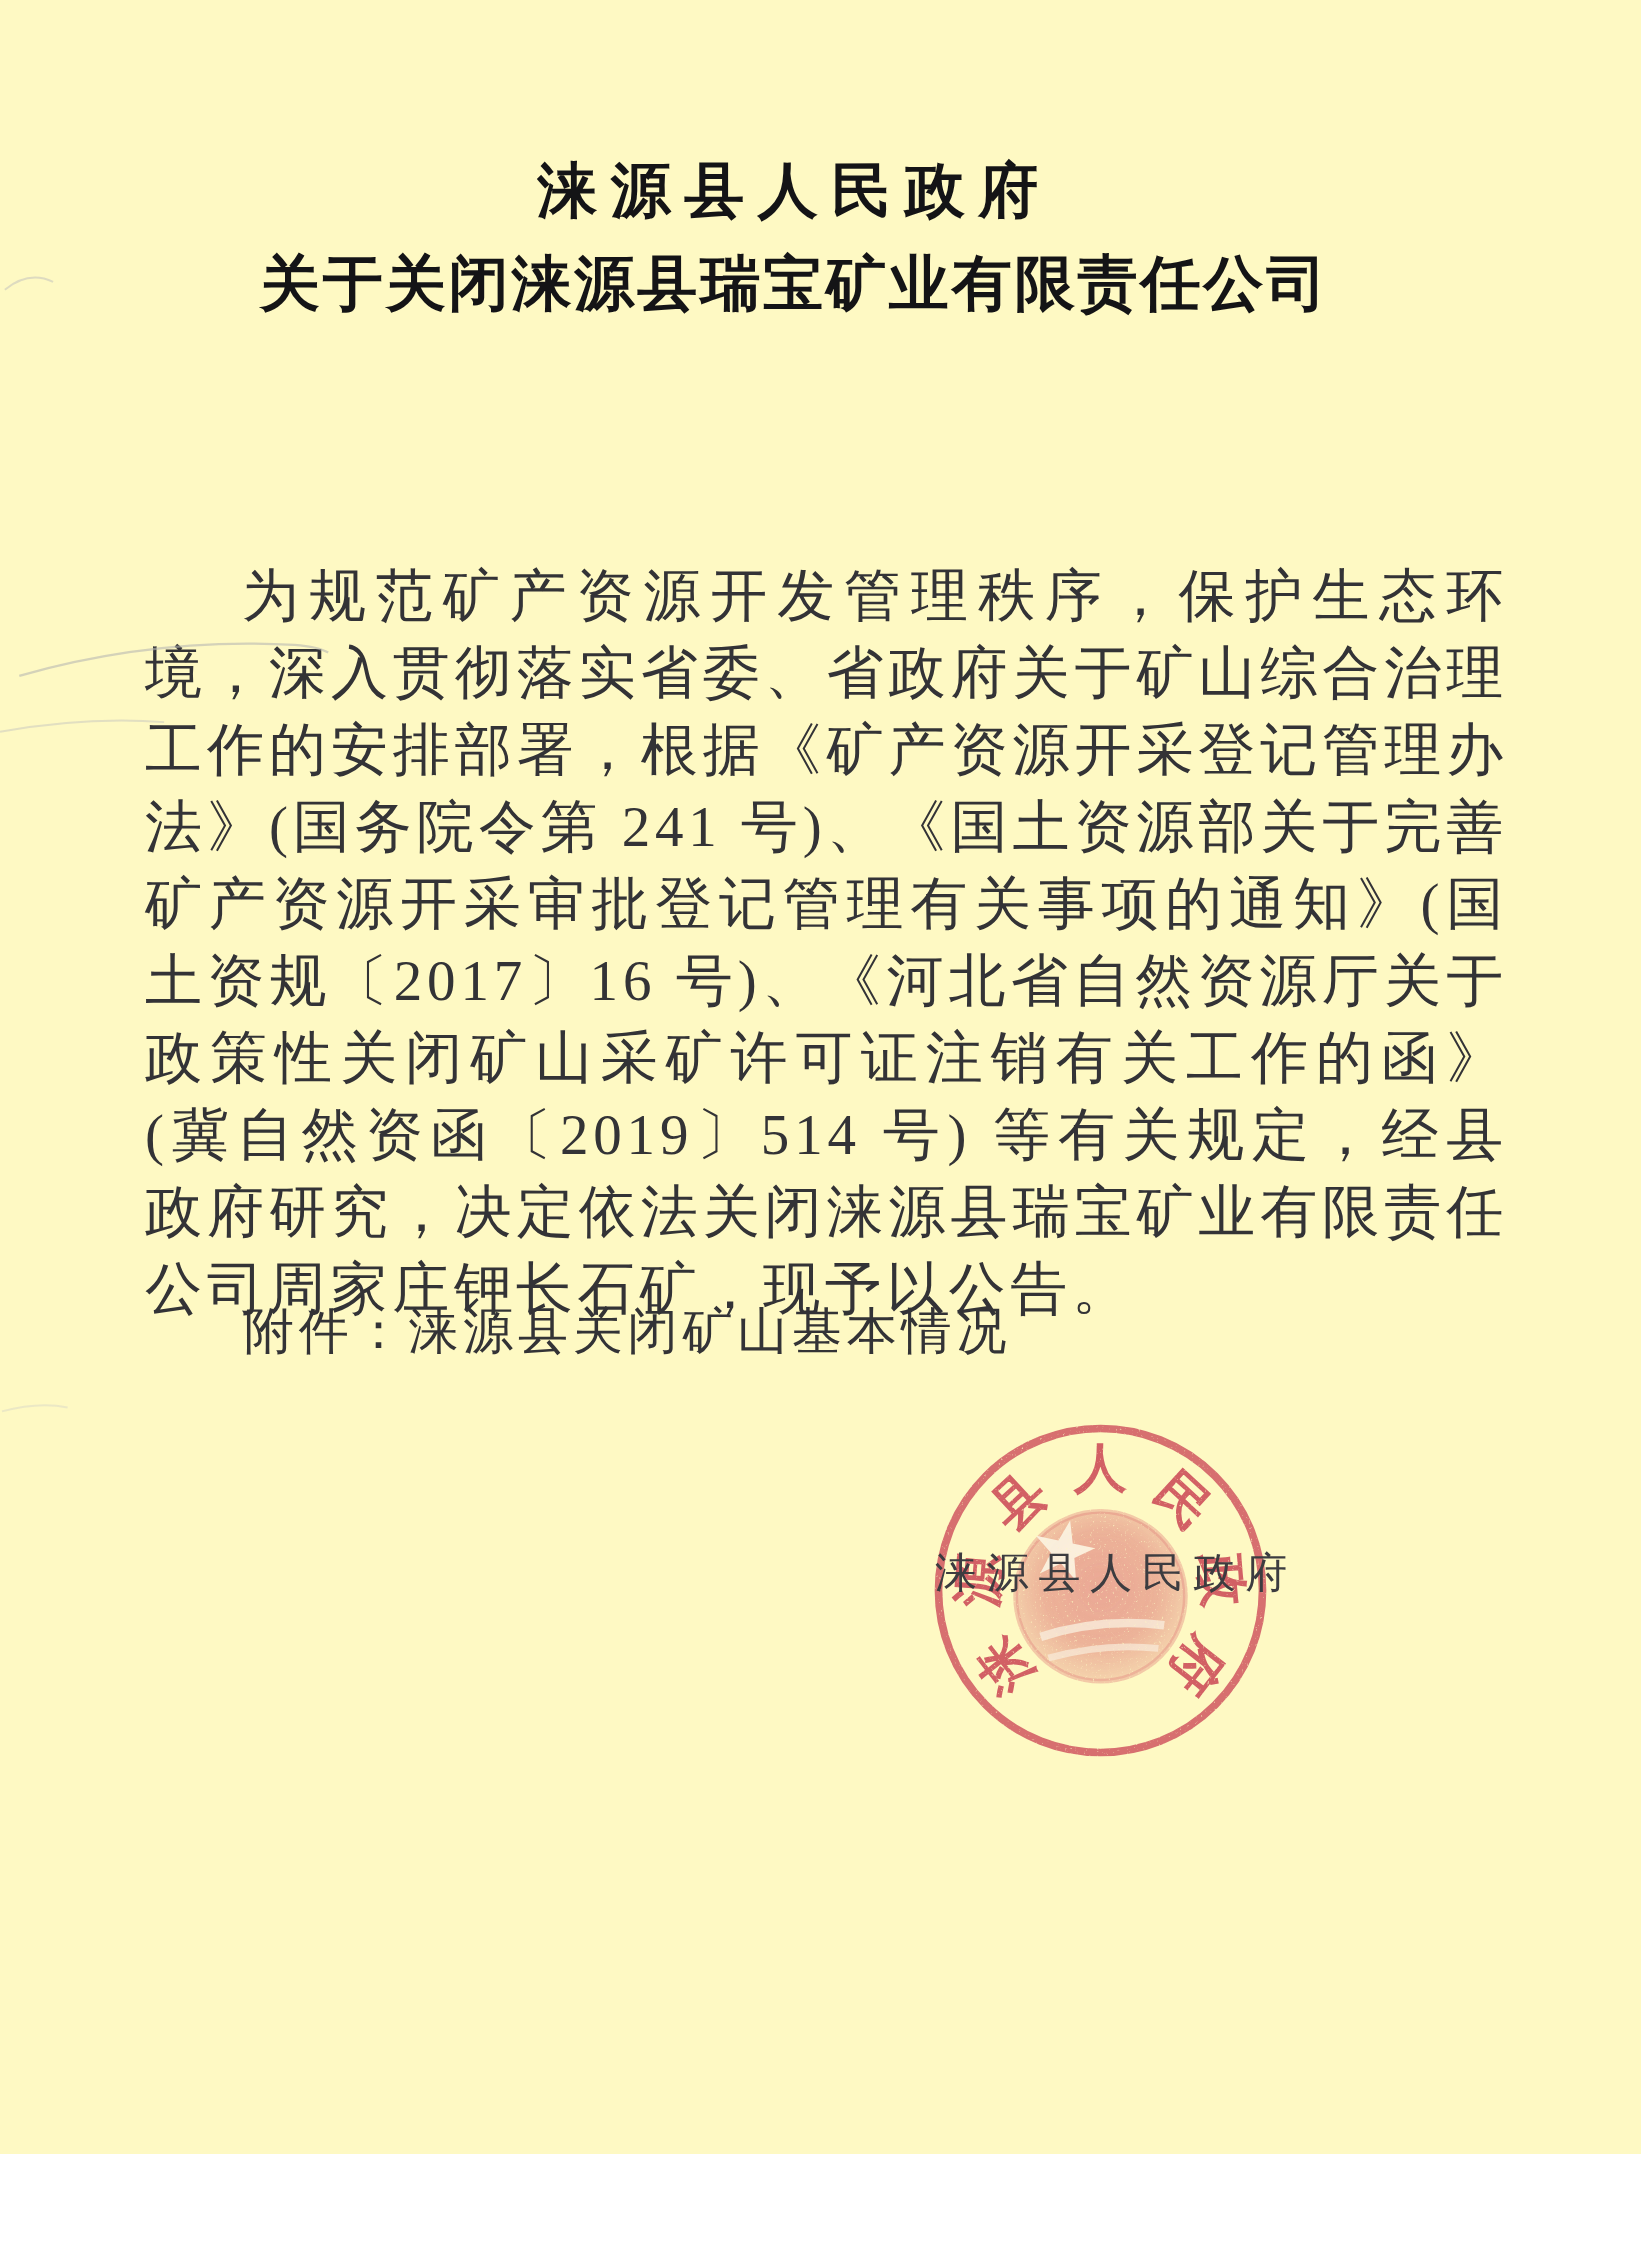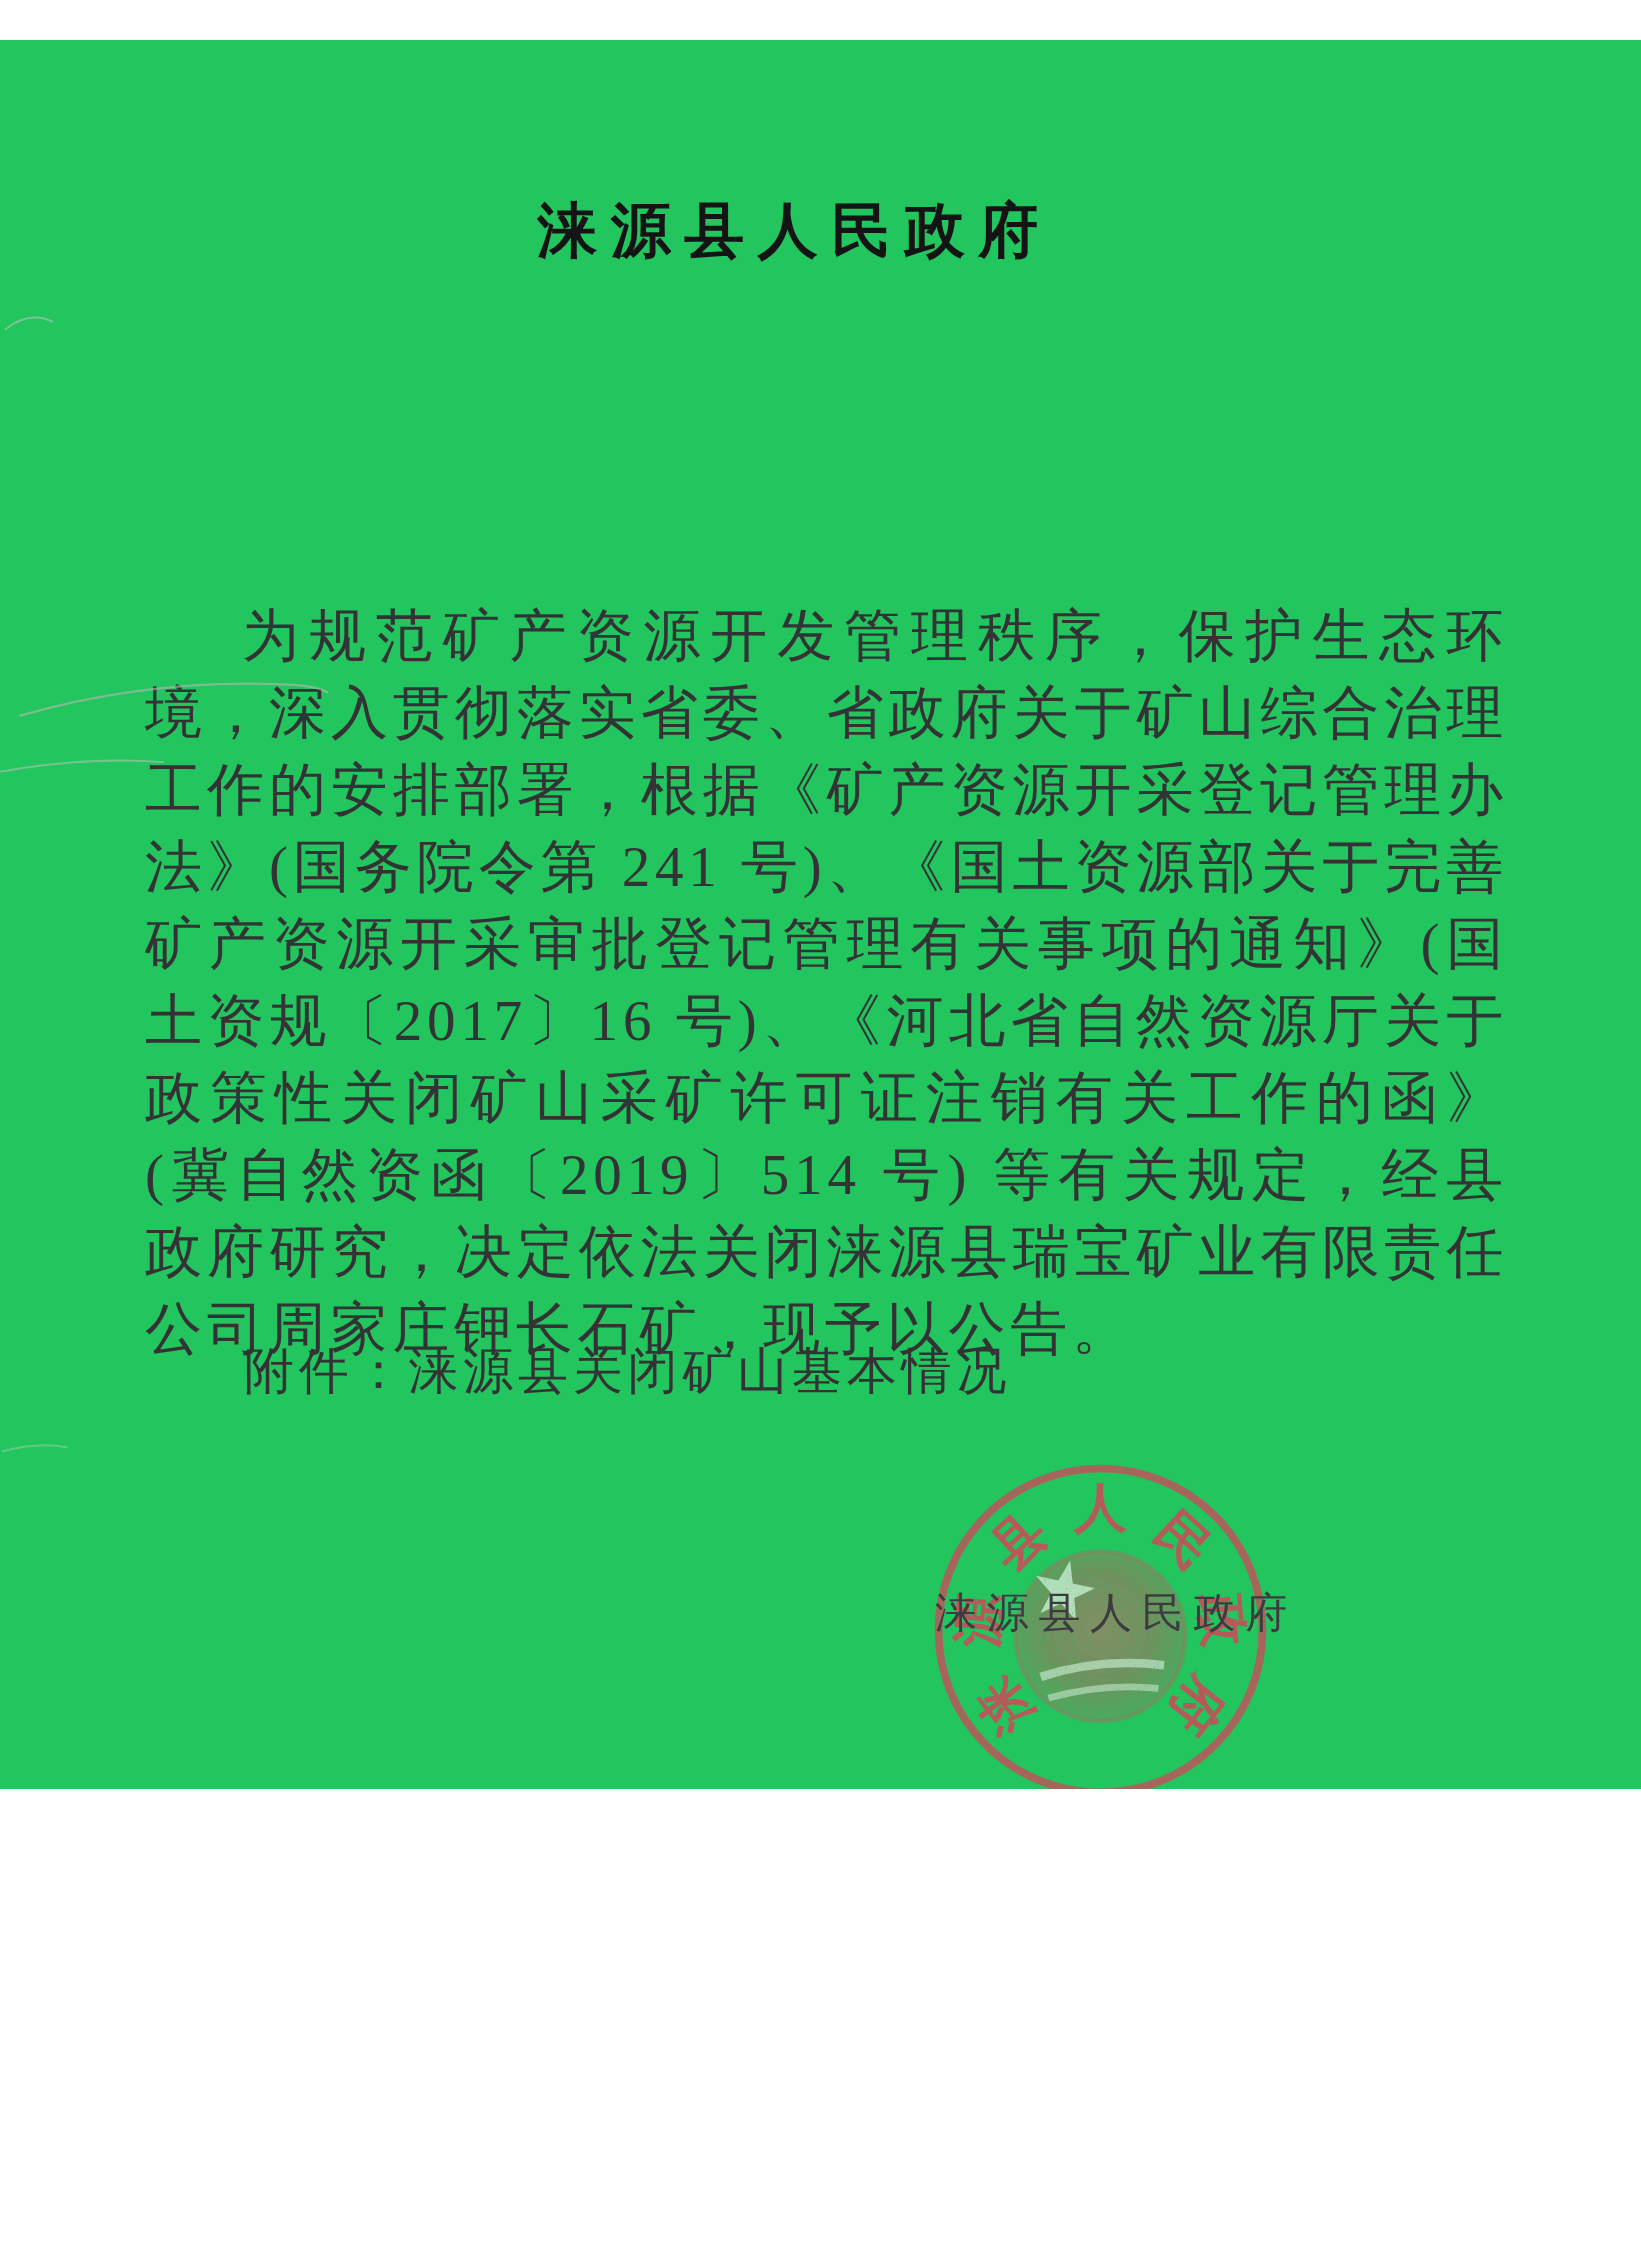--- a/index.html
+++ b/index.html
@@ -1,23 +1,22 @@
 <!DOCTYPE html>
 <html><head>
 <meta charset="utf-8">
 <style>
   html,body{margin:0;padding:0;background:#ffffff;}
   .page{
     position:relative;
-    width:1641px;height:1749px;
-    background:#22c55e;
+    width:1641px;height:2154px;
+    background:#fef9c3;
     overflow:hidden;
     font-family:"Liberation Serif", serif;
     color:#2c2c2e;
-    margin-top:40px;
   }
   
   .title-block{
     position:absolute;
     top:145px;left:0;width:1589px;
     text-align:center;
     font-weight:700;
     color:#141416;
   }
   .title-line{
@@ -97,20 +96,21 @@
 
   <svg class="artifacts" width="1641" height="2257" viewBox="0 0 1700 2338">
     <path d="M 5 300 Q 30 280 55 292" stroke="#c2c2bd" stroke-width="2" fill="none" opacity="0.55"></path>
     <path d="M 20 700 Q 160 660 305 668 Q 330 670 340 676" stroke="#b8b8b2" stroke-width="2.4" fill="none" opacity="0.6"></path>
     <path d="M 0 758 Q 90 742 170 748" stroke="#c6c6c0" stroke-width="2" fill="none" opacity="0.5"></path>
     <path d="M 2 1462 Q 40 1452 70 1458" stroke="#cfcfc9" stroke-width="2" fill="none" opacity="0.4"></path>
   </svg>
 
   <div class="title-block">
     <span class="title-line first">涞源县人民政府</span>
+    <span class="title-line">关于关闭涞源县瑞宝矿业有限责任公司</span>
   </div>
 
   <p class="body-text">为规范矿产资源开发管理秩序，保护生态环境，深入贯彻落实省委、省政府关于矿山综合治理工作的安排部署，根据《矿产资源开采登记管理办法》(国务院令第 241 号)、《国土资源部关于完善矿产资源开采审批登记管理有关事项的通知》(国土资规〔2017〕16 号)、《河北省自然资源厅关于政策性关闭矿山采矿许可证注销有关工作的函》(冀自然资函〔2019〕514 号) 等有关规定，经县政府研究，决定依法关闭涞源县瑞宝矿业有限责任公司周家庄钾长石矿，现予以公告。</p>
 
   <div class="attachment-line">附件：涞源县关闭矿山基本情况</div>
 
   <svg class="stamp" viewBox="0 0 364 364" width="351" height="351">
     <defs>
       <radialGradient id="emblemGrad" cx="50%" cy="45%" r="60%">
         <stop offset="0%" stop-color="#d9606c" stop-opacity="0.75"></stop>

